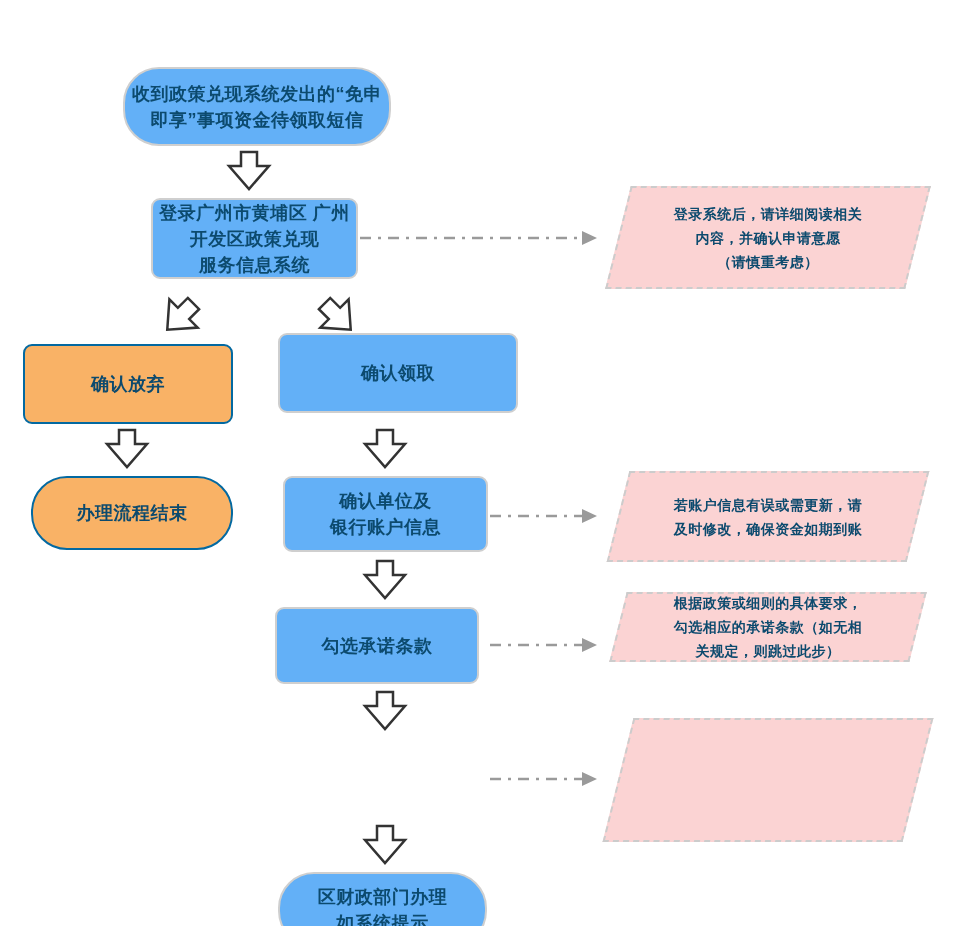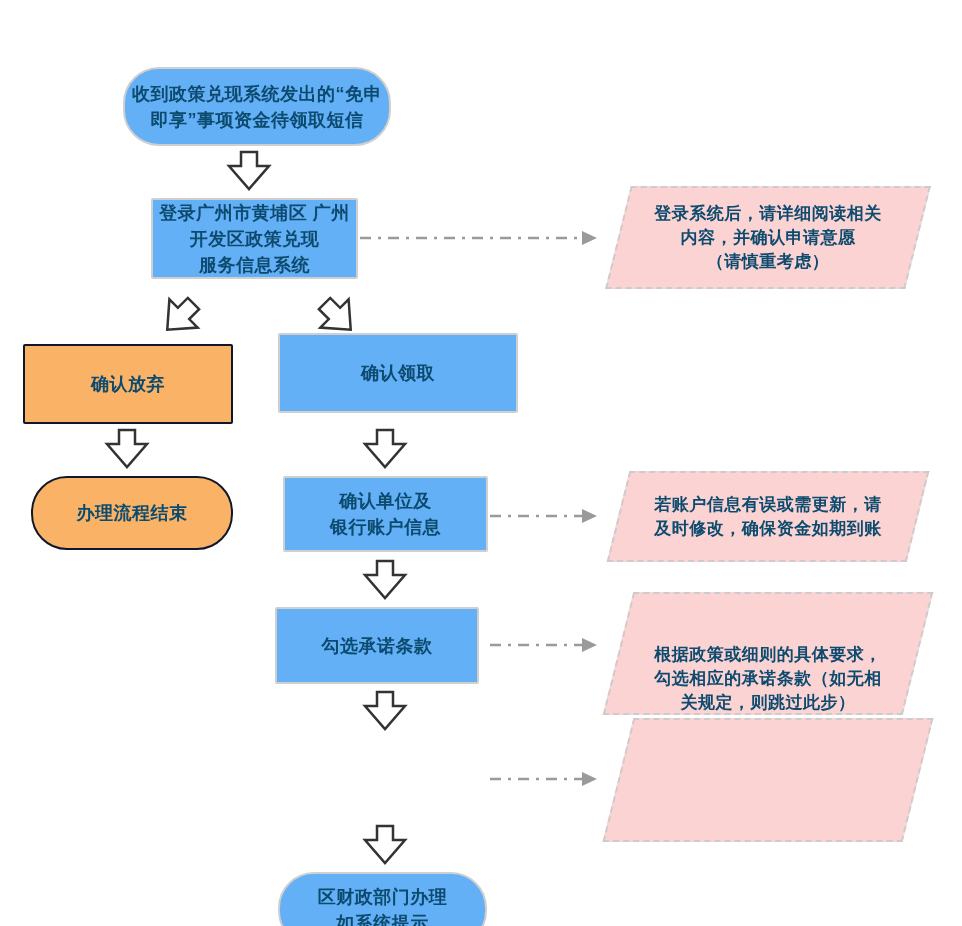--- a/index.html
+++ b/index.html
@@ -6,23 +6,23 @@
   .canvas{
     position:relative;width:962px;height:926px;background:#ffffff;overflow:hidden;
     font-family:"Liberation Sans","DejaVu Sans",sans-serif;color:#0c4a6e;margin-top:39px;
   }
   .node{
     position:absolute;display:flex;align-items:center;justify-content:center;
     text-align:center;font-weight:bold;font-size:18px;line-height:26px;
     white-space:pre-line;box-sizing:border-box;letter-spacing:0.5px;
   }
   .blue{background:#63B0F7;border:2px solid #cfcfcf;}
-  .orange{background:#F9B266;border:2px solid #0f172a;}
+  .orange{background:#F9B266;border:2px solid #0369a1;}
   .stadium{border-radius:36px;}
-  .rect{border-radius:2px;}
+  .rect{border-radius:9px;}
   
   #n-start  {left:123px;top:28px; width:268px;height:79px;}
   #n-login  {left:151px;top:159px;width:207px;height:81px;}
   #n-giveup {left:23px; top:305px;width:210px;height:80px;}
   #n-claim  {left:278px;top:294px;width:240px;height:80px;}
   #n-end    {left:31px; top:437px;width:202px;height:74px;}
   #n-account{left:283px;top:437px;width:205px;height:76px;}
   #n-terms  {left:275px;top:568px;width:204px;height:77px;}
   #n-upload {left:283px;top:700px;width:204px;height:80px;}
   #n-final  {left:278px;top:833px;width:209px;height:75px;}
@@ -30,26 +30,26 @@
   .note{
     position:absolute;left:618px;width:300px;
     display:flex;align-items:center;justify-content:center;
   }
   .note .pbg{
     position:absolute;left:0;top:0;right:0;bottom:0;
     background:#FBD3D3;border:2px dashed #cccccc;box-sizing:border-box;
     transform:skewX(-14deg);
   }
   .note .ntext{
-    position:relative;text-align:center;font-weight:bold;font-size:17px;
+    position:relative;text-align:center;font-weight:bold;font-size:14px;
     line-height:24px;white-space:pre-line;letter-spacing:0.5px;
   }
   #p1{top:147px;height:103px;}
   #p2{top:432px;height:91px;}
-  #p3{top:553px;height:123px;align-items:flex-end;}
+  #p3{top:553px;height:70px;}
   #p4{top:679px;height:124px;}
   .arrows{position:absolute;left:0;top:0;width:962px;height:926px;pointer-events:none;}
 </style>
 </head>
 <body>
 
 <div class="canvas">
 
   <svg class="arrows" width="962" height="926" viewBox="0 0 962 926" xmlns="http://www.w3.org/2000/svg">
     <defs>

